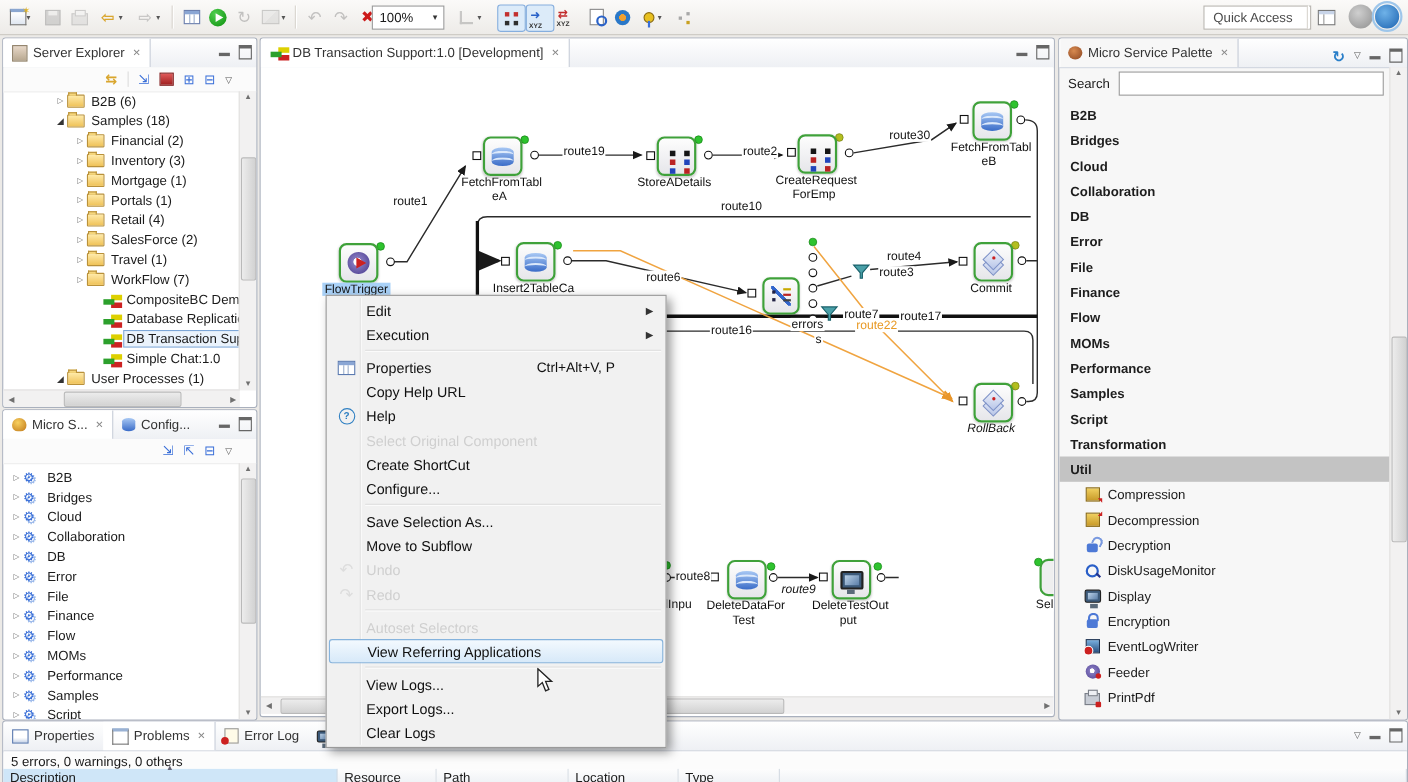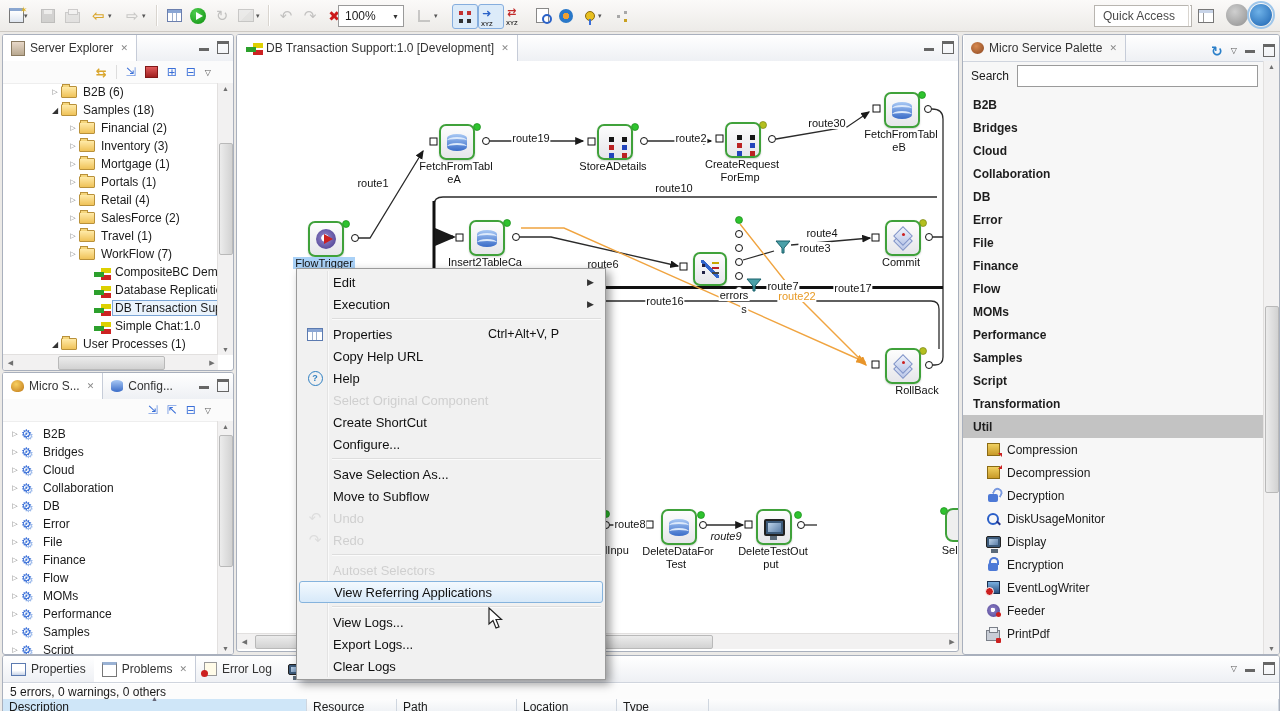--- a/index.html
+++ b/index.html
@@ -572,44 +572,44 @@
             <span class="ic-script">
               <i></i>
             </span>
           </div>
           <div class="nlab" style="left: 664px; top: 195px;"><span class="inner">Commit</span></div>
           <div class="node" style="left: 648px; top: 287px;">
             <span class="ic-script">
               <i></i>
             </span>
           </div>
-          <div class="nlab" style="left: 680px; top: 323px;"><span class="inner">RollBack</span></div>
+          <div class="nlab" style="left: 664px; top: 323px; font-style: italic;"><span class="inner">RollBack</span></div>
           <div class="node" style="left: 424px; top: 448px;">
             <span class="ic-db"></span>
           </div>
           <div class="nlab" style="left: 440px; top: 484px;"><span class="inner">DeleteDataFor
 Test</span></div>
           <div class="node" style="left: 519px; top: 448px;">
             <span class="ic-mon"></span>
           </div>
           <div class="nlab" style="left: 535px; top: 484px;"><span class="inner">DeleteTestOut
 put</span></div>
         </div>
       <div id="rlabels">
           <span class="rlab" style="left: 136px; top: 116px;">route1</span>
           <span class="rlab" style="left: 294px; top: 71px;">route19</span>
           <span class="rlab" style="left: 454px; top: 71px;">route2</span>
           <span class="rlab" style="left: 590px; top: 56px;">route30</span>
           <span class="rlab" style="left: 437px; top: 121px;">route10</span>
-          <span class="rlab" style="left: 366px; top: 185px; margin-top: 12px;">route6</span>
+          <span class="rlab" style="left: 366px; top: 185px;">route6</span>
           <span class="rlab" style="left: 585px; top: 166px;">route4</span>
           <span class="rlab" style="left: 578px; top: 181px;">route3</span>
           <span class="rlab" style="left: 546px; top: 219px;">route7</span>
           <span class="rlab or" style="left: 560px; top: 229px;">route22</span>
-          <span class="rlab" style="left: 616px; top: 221px;">route17</span>
+          <span class="rlab" style="left: 600px; top: 221px;">route17</span>
           <span class="rlab" style="left: 428px; top: 234px;">route16</span>
           <span class="rlab" style="left: 497px; top: 228px;">errors</span>
           <span class="rlab" style="left: 507px; top: 242px;">s</span>
           <span class="rlab" style="left: 393px; top: 457px;">route8</span>
           <span class="rlab" style="left: 489px; top: 469px; font-style: italic;">route9</span>
           <span class="rlab" style="left: 378px; top: 483px;">dInpu</span>
           <span class="rlab" style="left: 716px; top: 483px;">SelF</span>
         </div>
       <div class="sbh" style="left:0;right:0;bottom:0">
         <span class="sarr" style="left:0;top:4px">◀</span>

